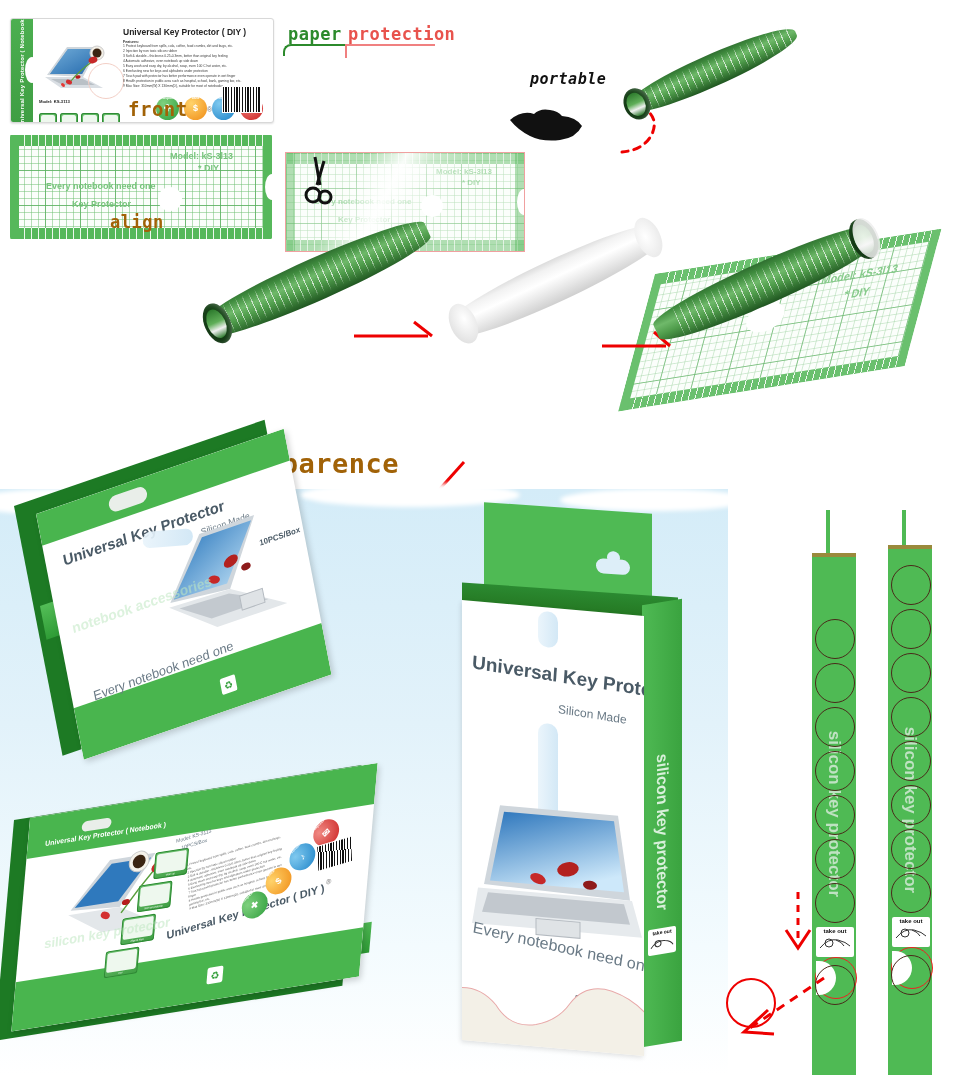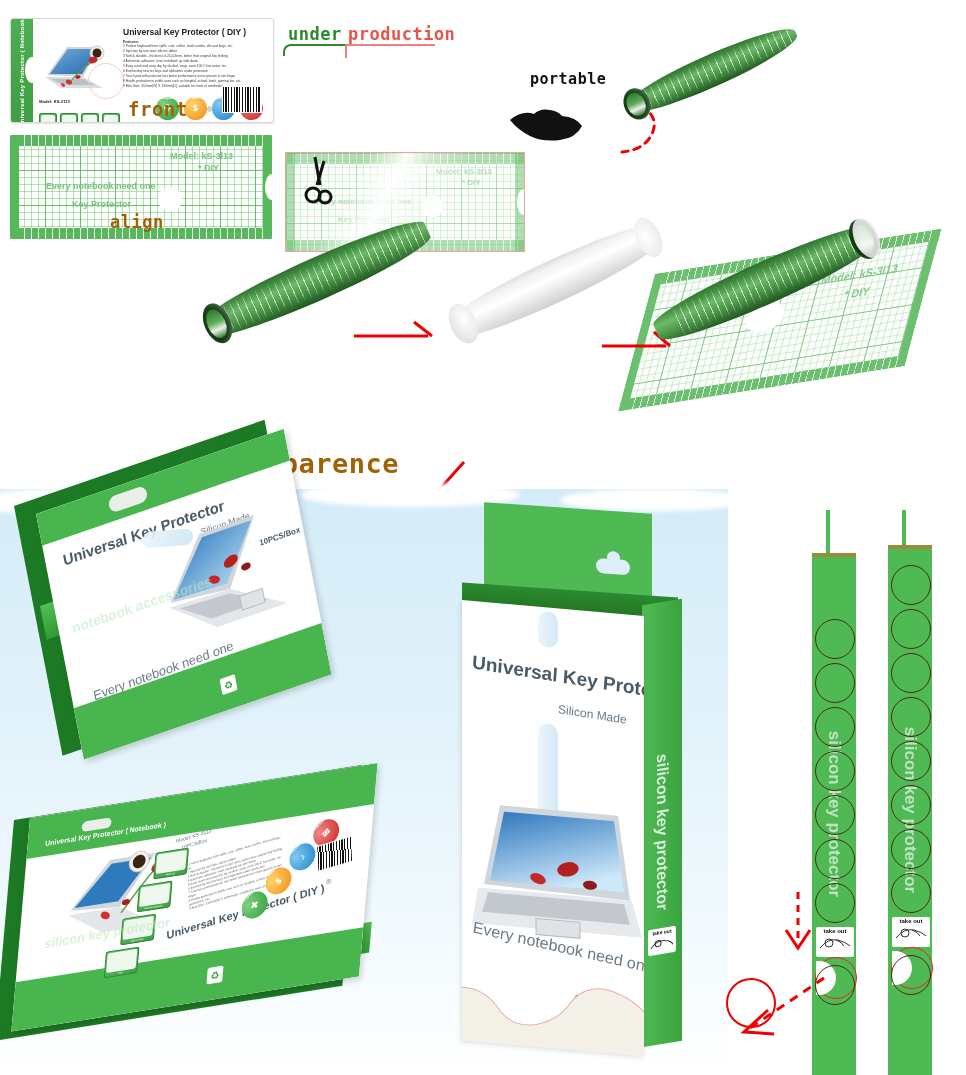--- a/index.html
+++ b/index.html
@@ -4,21 +4,21 @@
 <style>
   html,body{margin:0;padding:0;background:#ffffff;}
   body{width:966px;height:1075px;position:relative;overflow:hidden;
        font-family:"Liberation Sans",sans-serif;}
   .abs{position:absolute;}
 
   
   .anno{font-family:"DejaVu Sans Mono",monospace;font-weight:700;letter-spacing:.5px;}
   .anno-green{color:#2c8a2c;}
   .anno-red{color:#e8534d;}
-  .anno-black{color:#111;}
+  .anno-black{color:#111;font-style:italic;}
   .anno-pure-red{color:#a16207;}
 
   
   .card-front{left:10px;top:18px;width:262px;height:103px;background:#fff;
     border:1px solid #d8d8d8;border-radius:3px;overflow:hidden;
     box-shadow:0 1px 2px rgba(0,0,0,.12);}
   .spine{position:absolute;left:0;top:0;width:22px;height:100%;
     background:linear-gradient(180deg,#4caf50,#3f9e43);}
   .spine span{display:block;position:absolute;left:50%;top:50%;
     transform:translate(-50%,-50%) rotate(-90deg);white-space:nowrap;
@@ -315,22 +315,22 @@
   <div class="sheet-txt" style="left:188px;top:28px;font-size:9px;">* DIY</div>
   <div class="sheet-txt" style="left:36px;top:46px;font-size:9px;">Every notebook need one</div>
   <div class="sheet-txt" style="left:62px;top:64px;font-size:9px;">Key Protector</div>
 </div>
 <div class="abs anno anno-pure-red" style="left:110px;top:212px;font-size:17px;">align</div>
 
 <div class="abs brace-green"></div>
 <div class="abs brace-red"></div>
 <div class="abs brace-red-stem"></div>
 
-<div class="abs anno anno-green lbl-paper">under</div>
-<div class="abs anno anno-red lbl-production">production</div>
+<div class="abs anno anno-green lbl-paper">paper</div>
+<div class="abs anno anno-red lbl-production">protection</div>
 <div class="abs anno anno-black lbl-portable">portable</div>
 
 <div class="abs sheet prod-panel">
   <div class="grid"></div>
     <div class="grid2"></div>
   <div class="edge t">
       <div class="ruler"></div>
     </div>
   <div class="edge b">
       <div class="ruler"></div>

